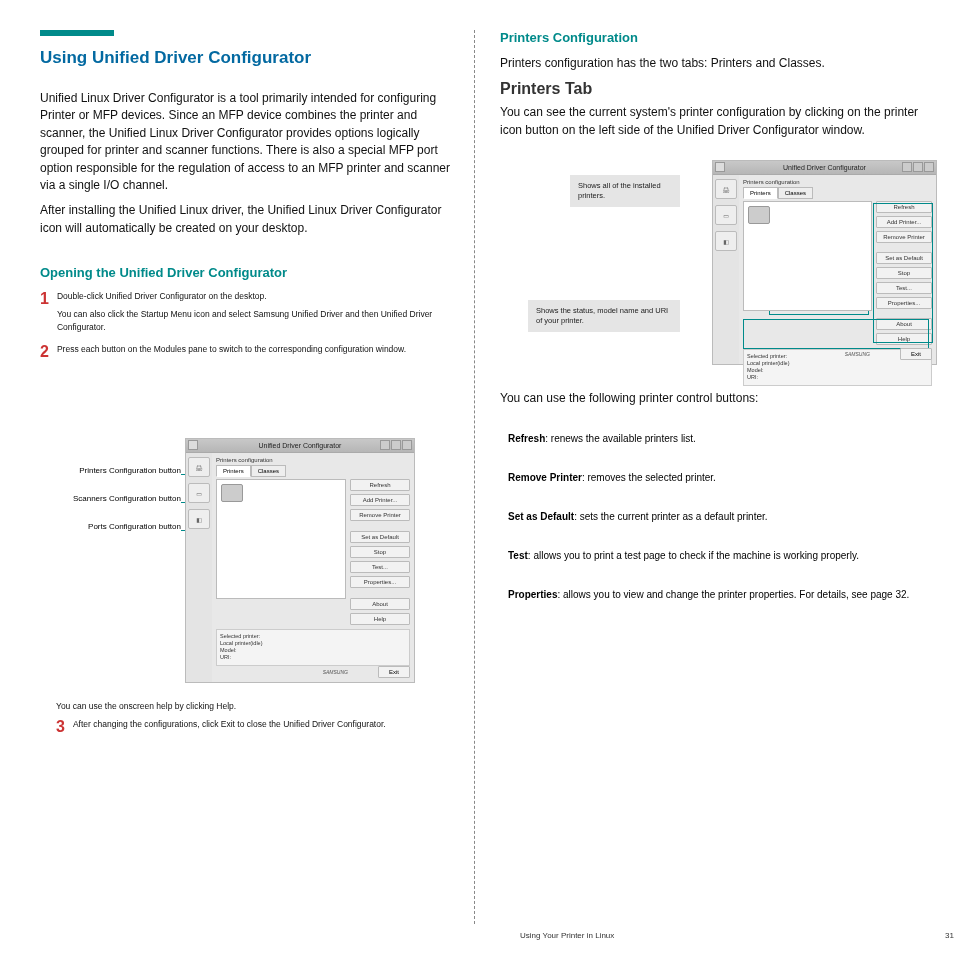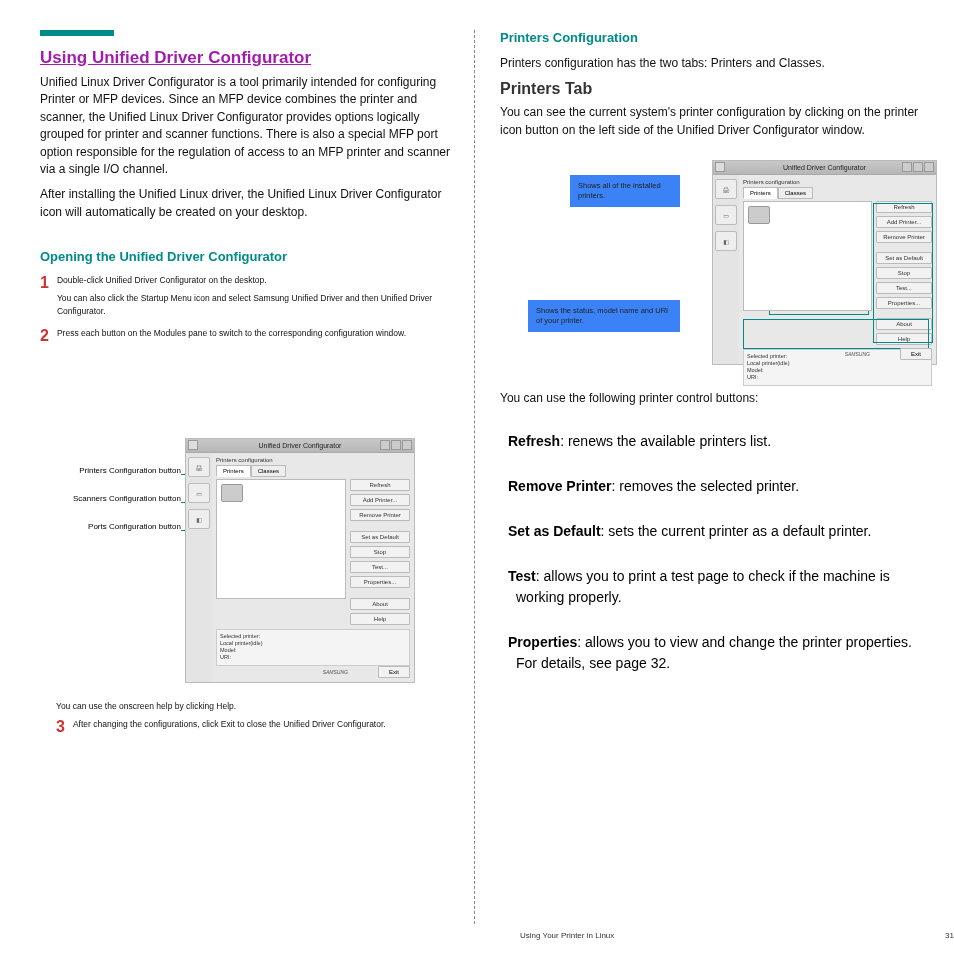--- a/index.html
+++ b/index.html
@@ -38,23 +38,22 @@
   }
   .accent-bar {
     height: 6px;
     width: 74px;
     background: #008a8a;
     margin-bottom: 12px;
   }
   .section-title {
     font-size: 17px;
     font-weight: bold;
-    color: #a21caf;
-    margin-bottom: 6px;
-    text-decoration: underline;
+    color: #0369a1;
+    margin-bottom: 22px;
   }
   .sub-title {
     font-size: 13px;
     font-weight: bold;
     color: #008a8a;
     margin-bottom: 10px;
   }
   p.body {
     font-size: 12px;
     line-height: 1.45;
@@ -208,33 +207,33 @@
     background: #008a8a;
   }
   .callout-dot {
     position: absolute;
     width: 5px; height: 5px;
     background: #008a8a;
     border-radius: 50%;
   }
   .callout-box {
     position: absolute;
-    background: #3b82f6;
+    background: #e5e5e5;
     padding: 6px 8px;
     font-size: 7.5px;
     line-height: 1.35;
     color: #222;
   }
   .highlight-rect {
     position: absolute;
     border: 1px solid #008a8a;
   }
   .bullet-list { margin-left: 4px; }
   .bullet {
-    font-size: 14px;
+    font-size: 10px;
     line-height: 1.5;
     margin-bottom: 4px;
     text-indent: -8px;
     padding-left: 12px;
     margin-top: 24px;
   }
   .bullet .lbl { font-weight: bold; }
   .footer-pg {
     position: absolute;
     bottom: 14px;

